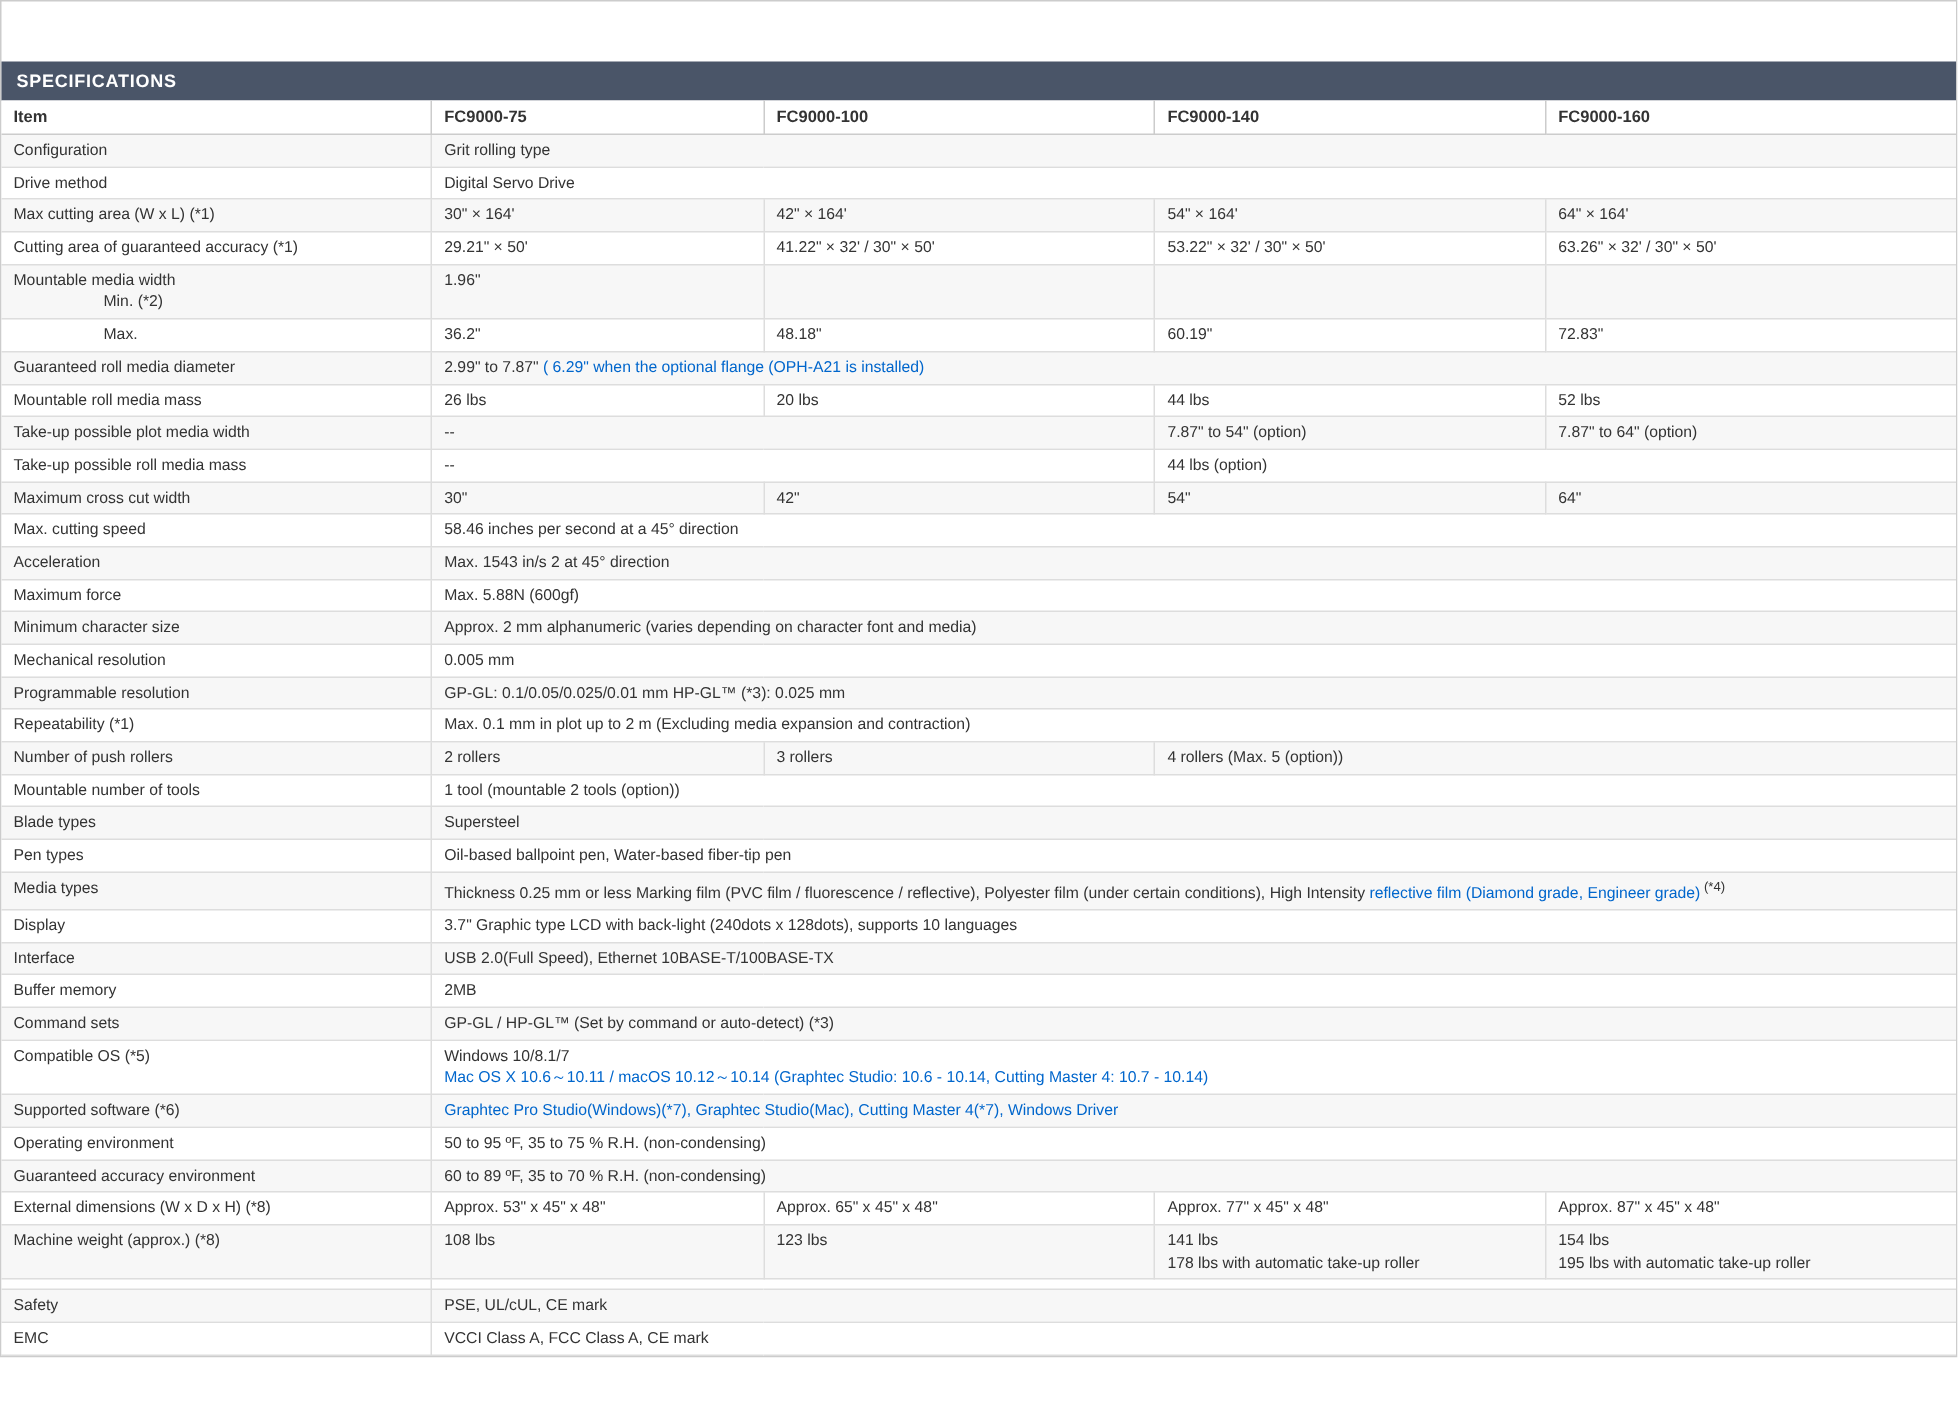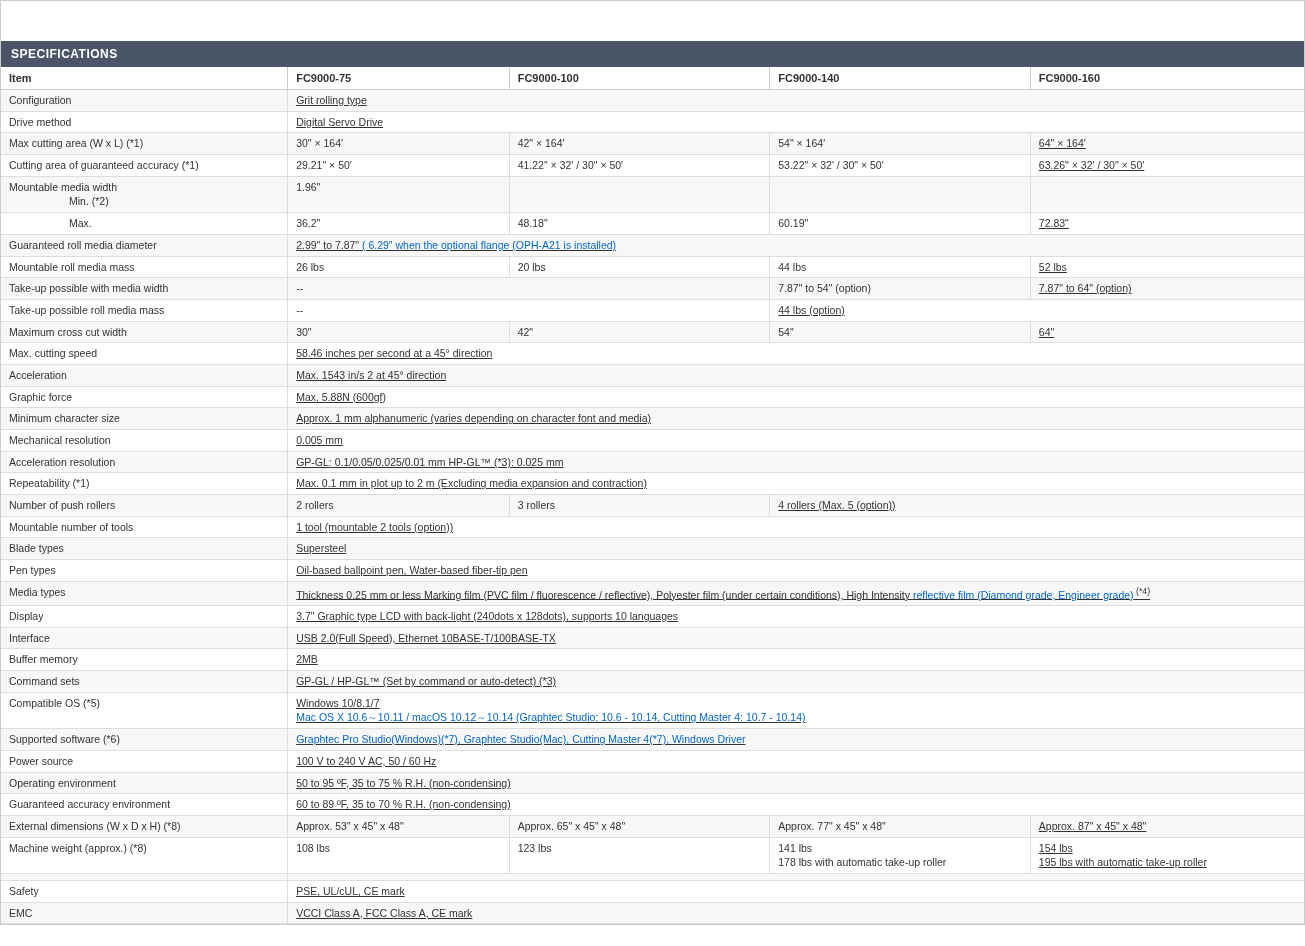--- a/index.html
+++ b/index.html
@@ -54,21 +54,20 @@
       padding: 3px 8px;
       vertical-align: top;
       line-height: 1.4;
       font-size: 10.5px;
     }
     tbody tr td:first-child {
       border-left: none;
     }
     tbody tr td:last-child {
       border-right: none;
-      text-decoration: underline;
     }
     tbody tr:nth-child(odd) {
       background: #f7f7f7;
     }
     tbody tr:nth-child(even) {
       background: #ffffff;
     }
     .sub-label {
       display: block;
       padding-left: 60px;
@@ -152,21 +151,21 @@
           <td colspan="4">2.99" to 7.87"<span class="blue-text"> ( 6.29" when the optional flange (OPH-A21 is installed)</span></td>
         </tr>
         <tr>
           <td class="item-cell">Mountable roll media mass</td>
           <td>26 lbs</td>
           <td>20 lbs</td>
           <td>44 lbs</td>
           <td>52 lbs</td>
         </tr>
         <tr>
-          <td class="item-cell">Take-up possible with media width</td>
+          <td class="item-cell">Take-up possible plot media width</td>
           <td colspan="2">--</td>
           <td>7.87" to 54" (option)</td>
           <td>7.87" to 64" (option)</td>
         </tr>
         <tr>
           <td class="item-cell">Take-up possible roll media mass</td>
           <td colspan="2">--</td>
           <td colspan="2">44 lbs (option)</td>
         </tr>
         <tr>
@@ -178,33 +177,33 @@
         </tr>
         <tr>
           <td class="item-cell">Max. cutting speed</td>
           <td colspan="4">58.46 inches per second at a 45° direction</td>
         </tr>
         <tr>
           <td class="item-cell">Acceleration</td>
           <td colspan="4">Max. 1543 in/s 2 at 45° direction</td>
         </tr>
         <tr>
-          <td class="item-cell">Graphic force</td>
+          <td class="item-cell">Maximum force</td>
           <td colspan="4">Max. 5.88N (600gf)</td>
         </tr>
         <tr>
           <td class="item-cell">Minimum character size</td>
-          <td colspan="4">Approx. 1 mm alphanumeric (varies depending on character font and media)</td>
+          <td colspan="4">Approx. 2 mm alphanumeric (varies depending on character font and media)</td>
         </tr>
         <tr>
           <td class="item-cell">Mechanical resolution</td>
           <td colspan="4">0.005 mm</td>
         </tr>
         <tr>
-          <td class="item-cell">Acceleration resolution</td>
+          <td class="item-cell">Programmable resolution</td>
           <td colspan="4">GP-GL: 0.1/0.05/0.025/0.01 mm  HP-GL™ (*3): 0.025 mm</td>
         </tr>
         <tr>
           <td class="item-cell">Repeatability (*1)</td>
           <td colspan="4">Max. 0.1 mm in plot up to 2 m (Excluding media expansion and contraction)</td>
         </tr>
         <tr>
           <td class="item-cell">Number of push rollers</td>
           <td>2 rollers</td>
           <td>3 rollers</td>
@@ -242,24 +241,20 @@
           <td class="item-cell">Command sets</td>
           <td colspan="4">GP-GL / HP-GL™ (Set by command or auto-detect) (*3)</td>
         </tr>
         <tr>
           <td class="item-cell">Compatible OS (*5)</td>
           <td colspan="4">Windows 10/8.1/7<br><span class="blue-text">Mac OS X 10.6～10.11 / macOS 10.12～10.14 (Graphtec Studio: 10.6 - 10.14, Cutting Master 4: 10.7 - 10.14)</span></td>
         </tr>
         <tr>
           <td class="item-cell">Supported software (*6)</td>
           <td colspan="4"><span class="blue-text">Graphtec Pro Studio(Windows)(*7), Graphtec Studio(Mac), Cutting Master 4(*7), Windows Driver</span></td>
-        </tr>
-        <tr>
-          <td class="item-cell">Power source</td>
-          <td colspan="4">100 V to 240 V AC, 50 / 60 Hz</td>
         </tr>
         <tr>
           <td class="item-cell">Operating environment</td>
           <td colspan="4">50 to 95 ºF, 35 to 75 % R.H. (non-condensing)</td>
         </tr>
         <tr>
           <td class="item-cell">Guaranteed accuracy environment</td>
           <td colspan="4">60 to 89 ºF, 35 to 70 % R.H. (non-condensing)</td>
         </tr>
         <tr>

